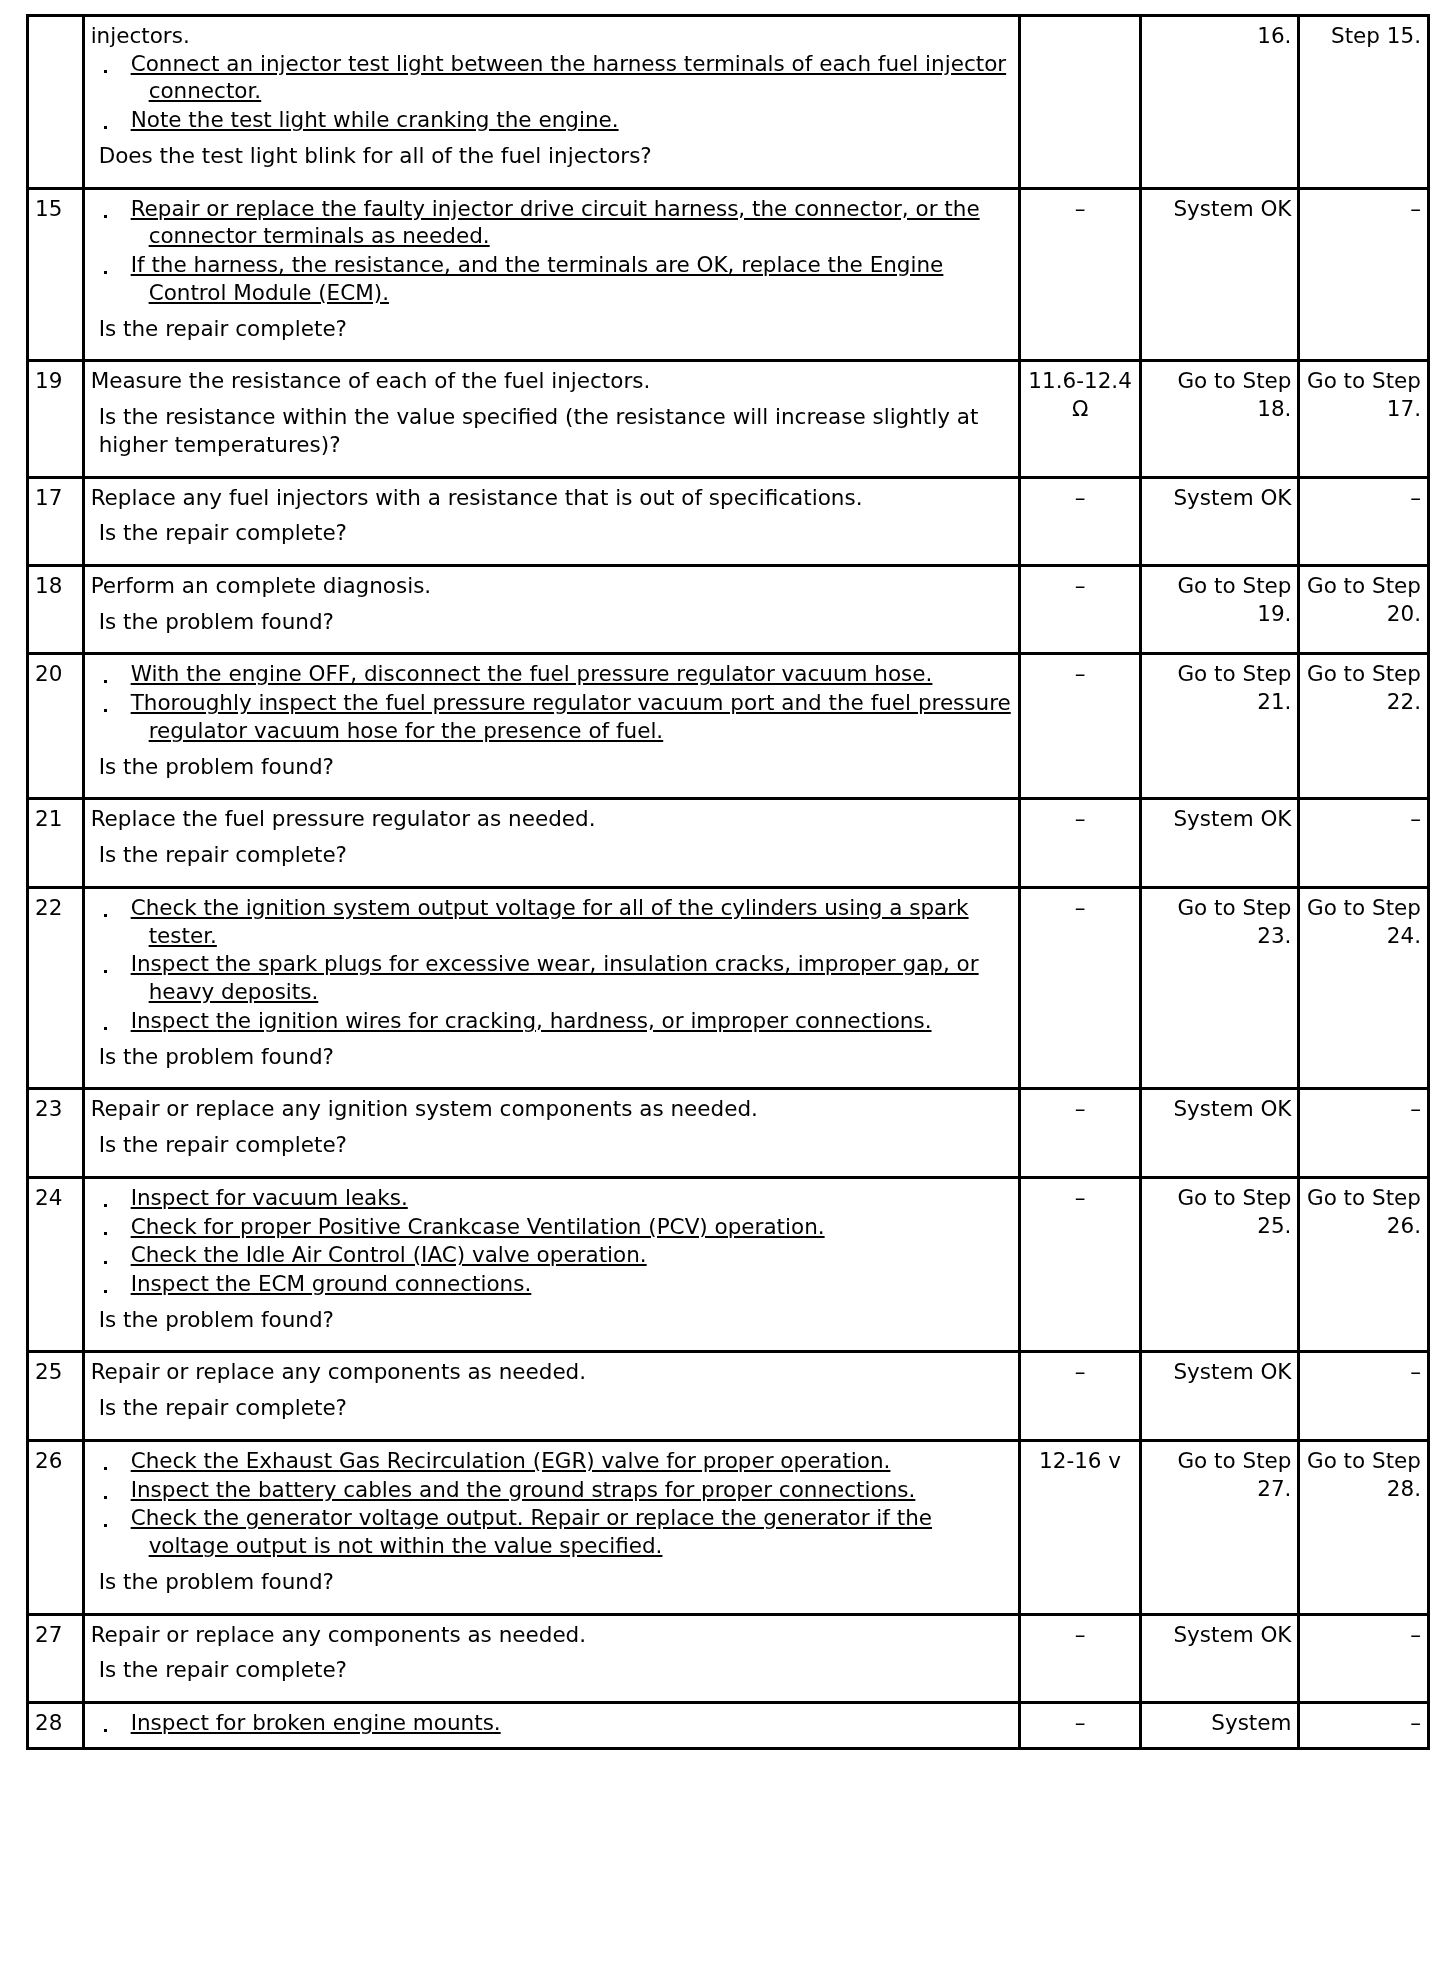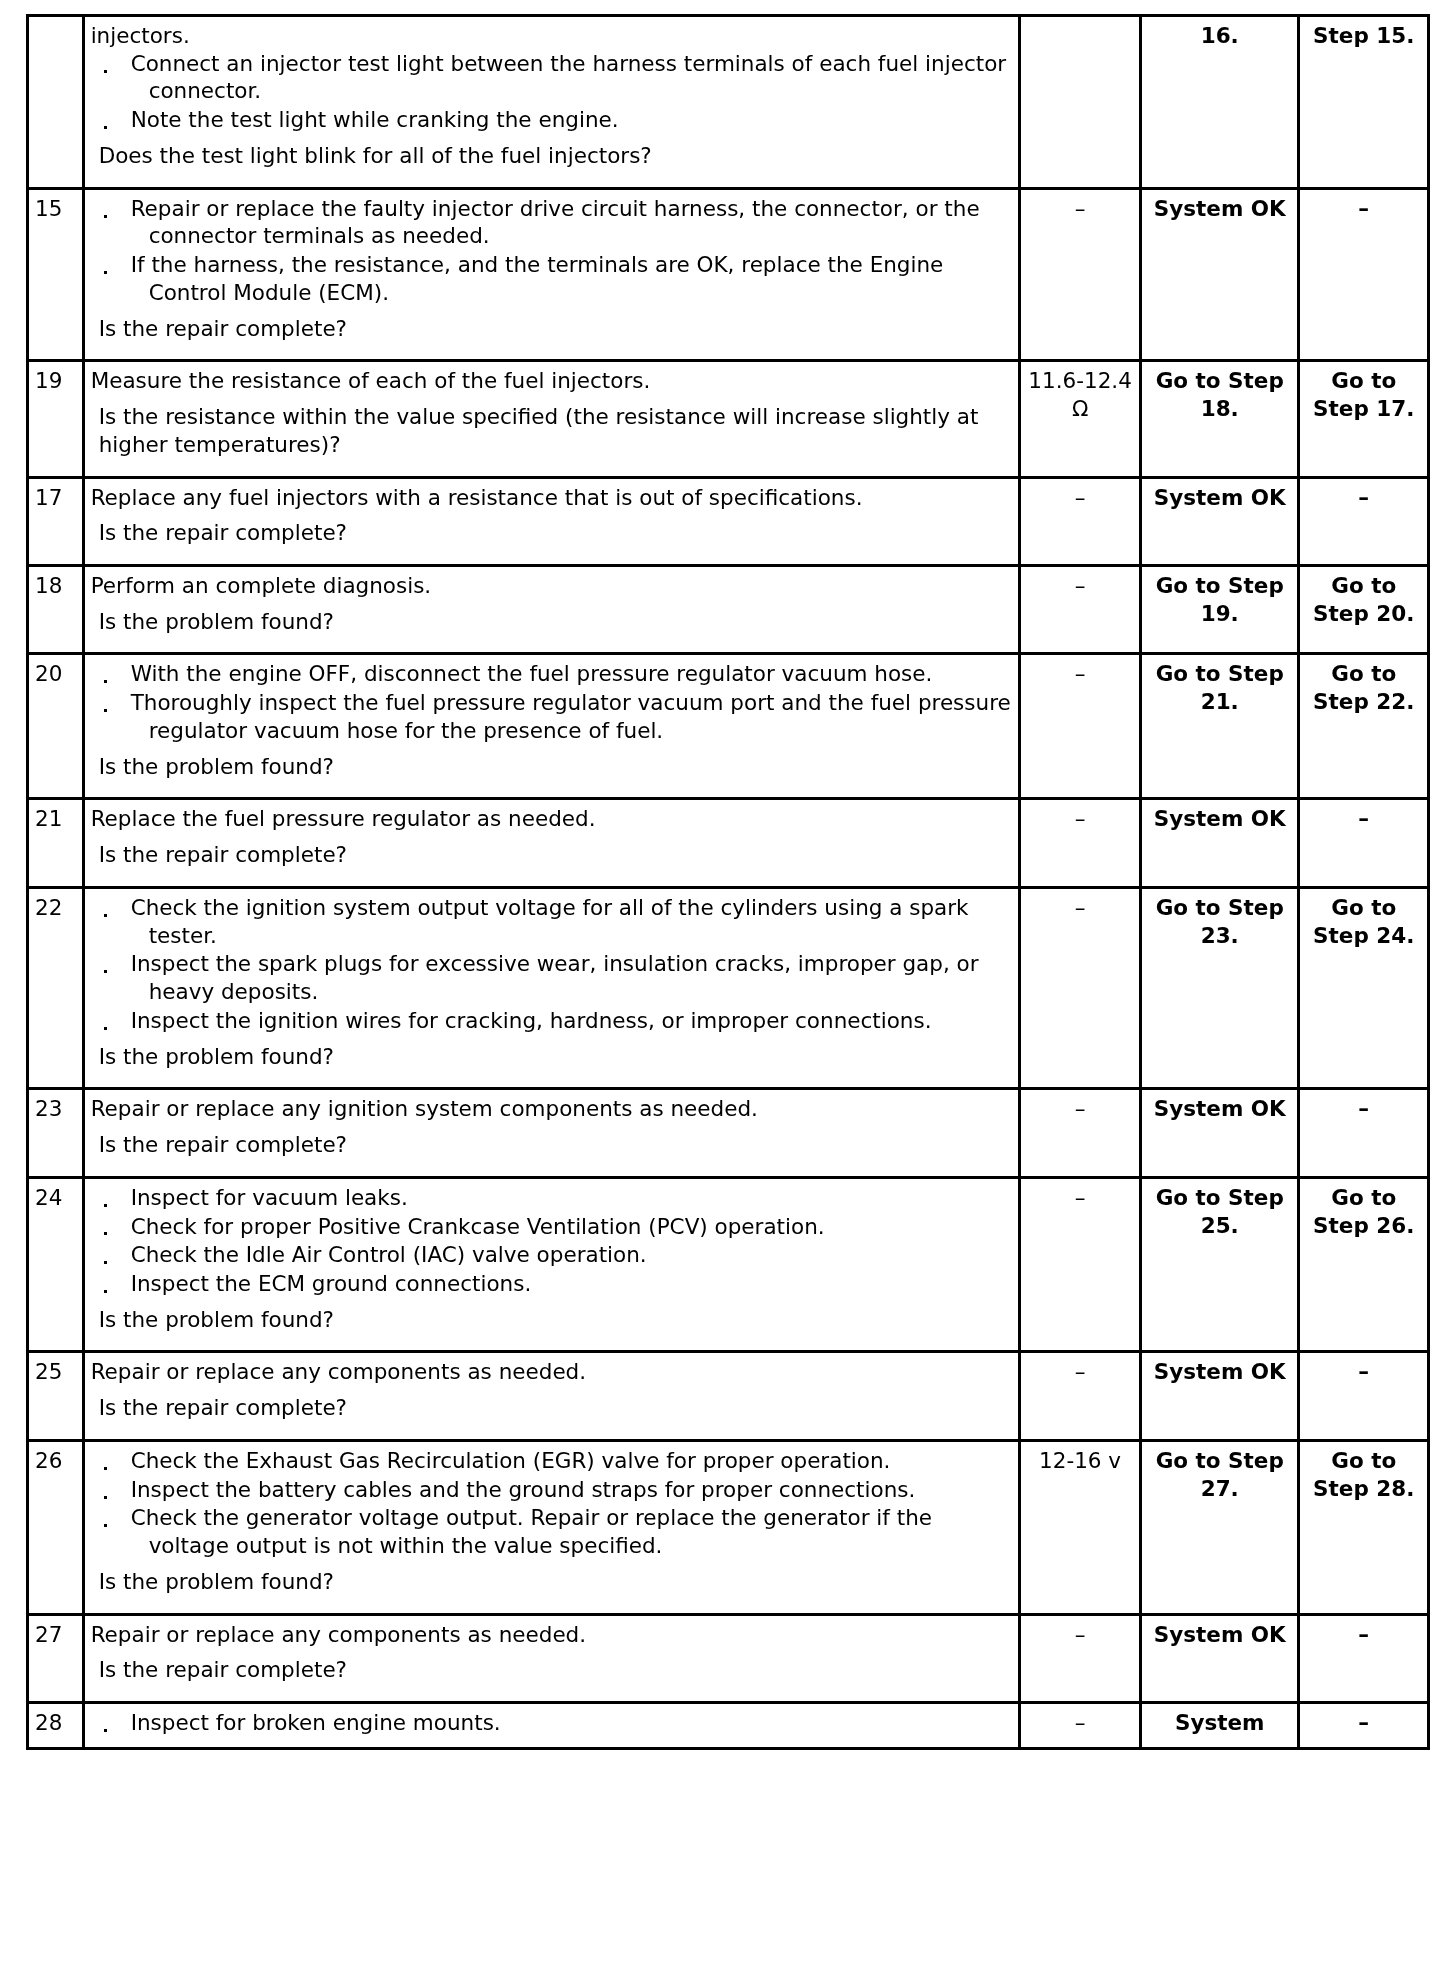--- a/index.html
+++ b/index.html
@@ -44,39 +44,39 @@
   table.diag td:last-child { border-right: none; }
 
   td.step {
     padding-left: 0;
     padding-right: 0;
   }
   td.value {
     text-align: center;
   }
   td.yes, td.no {
-    text-align: center;
+    text-align: right;
     padding-left: 8px;
-    font-weight: bold;
   }
   .bullets {
     list-style: none;
     margin: 0;
     padding: 0;
   }
   .bullets li {
     position: relative;
     padding-left: 40px;
     margin-bottom: 1px;
     text-indent: 0;
   }
   .bullets li .btxt {
     display: block;
     text-indent: -18px;
     padding-left: 18px;
+    text-decoration: underline;
   }
   .bullets li:before {
     content: "";
     position: absolute;
     left: 13px;
     top: 0.93em;
     width: 3px;
     height: 3px;
     background: #000;
   }

